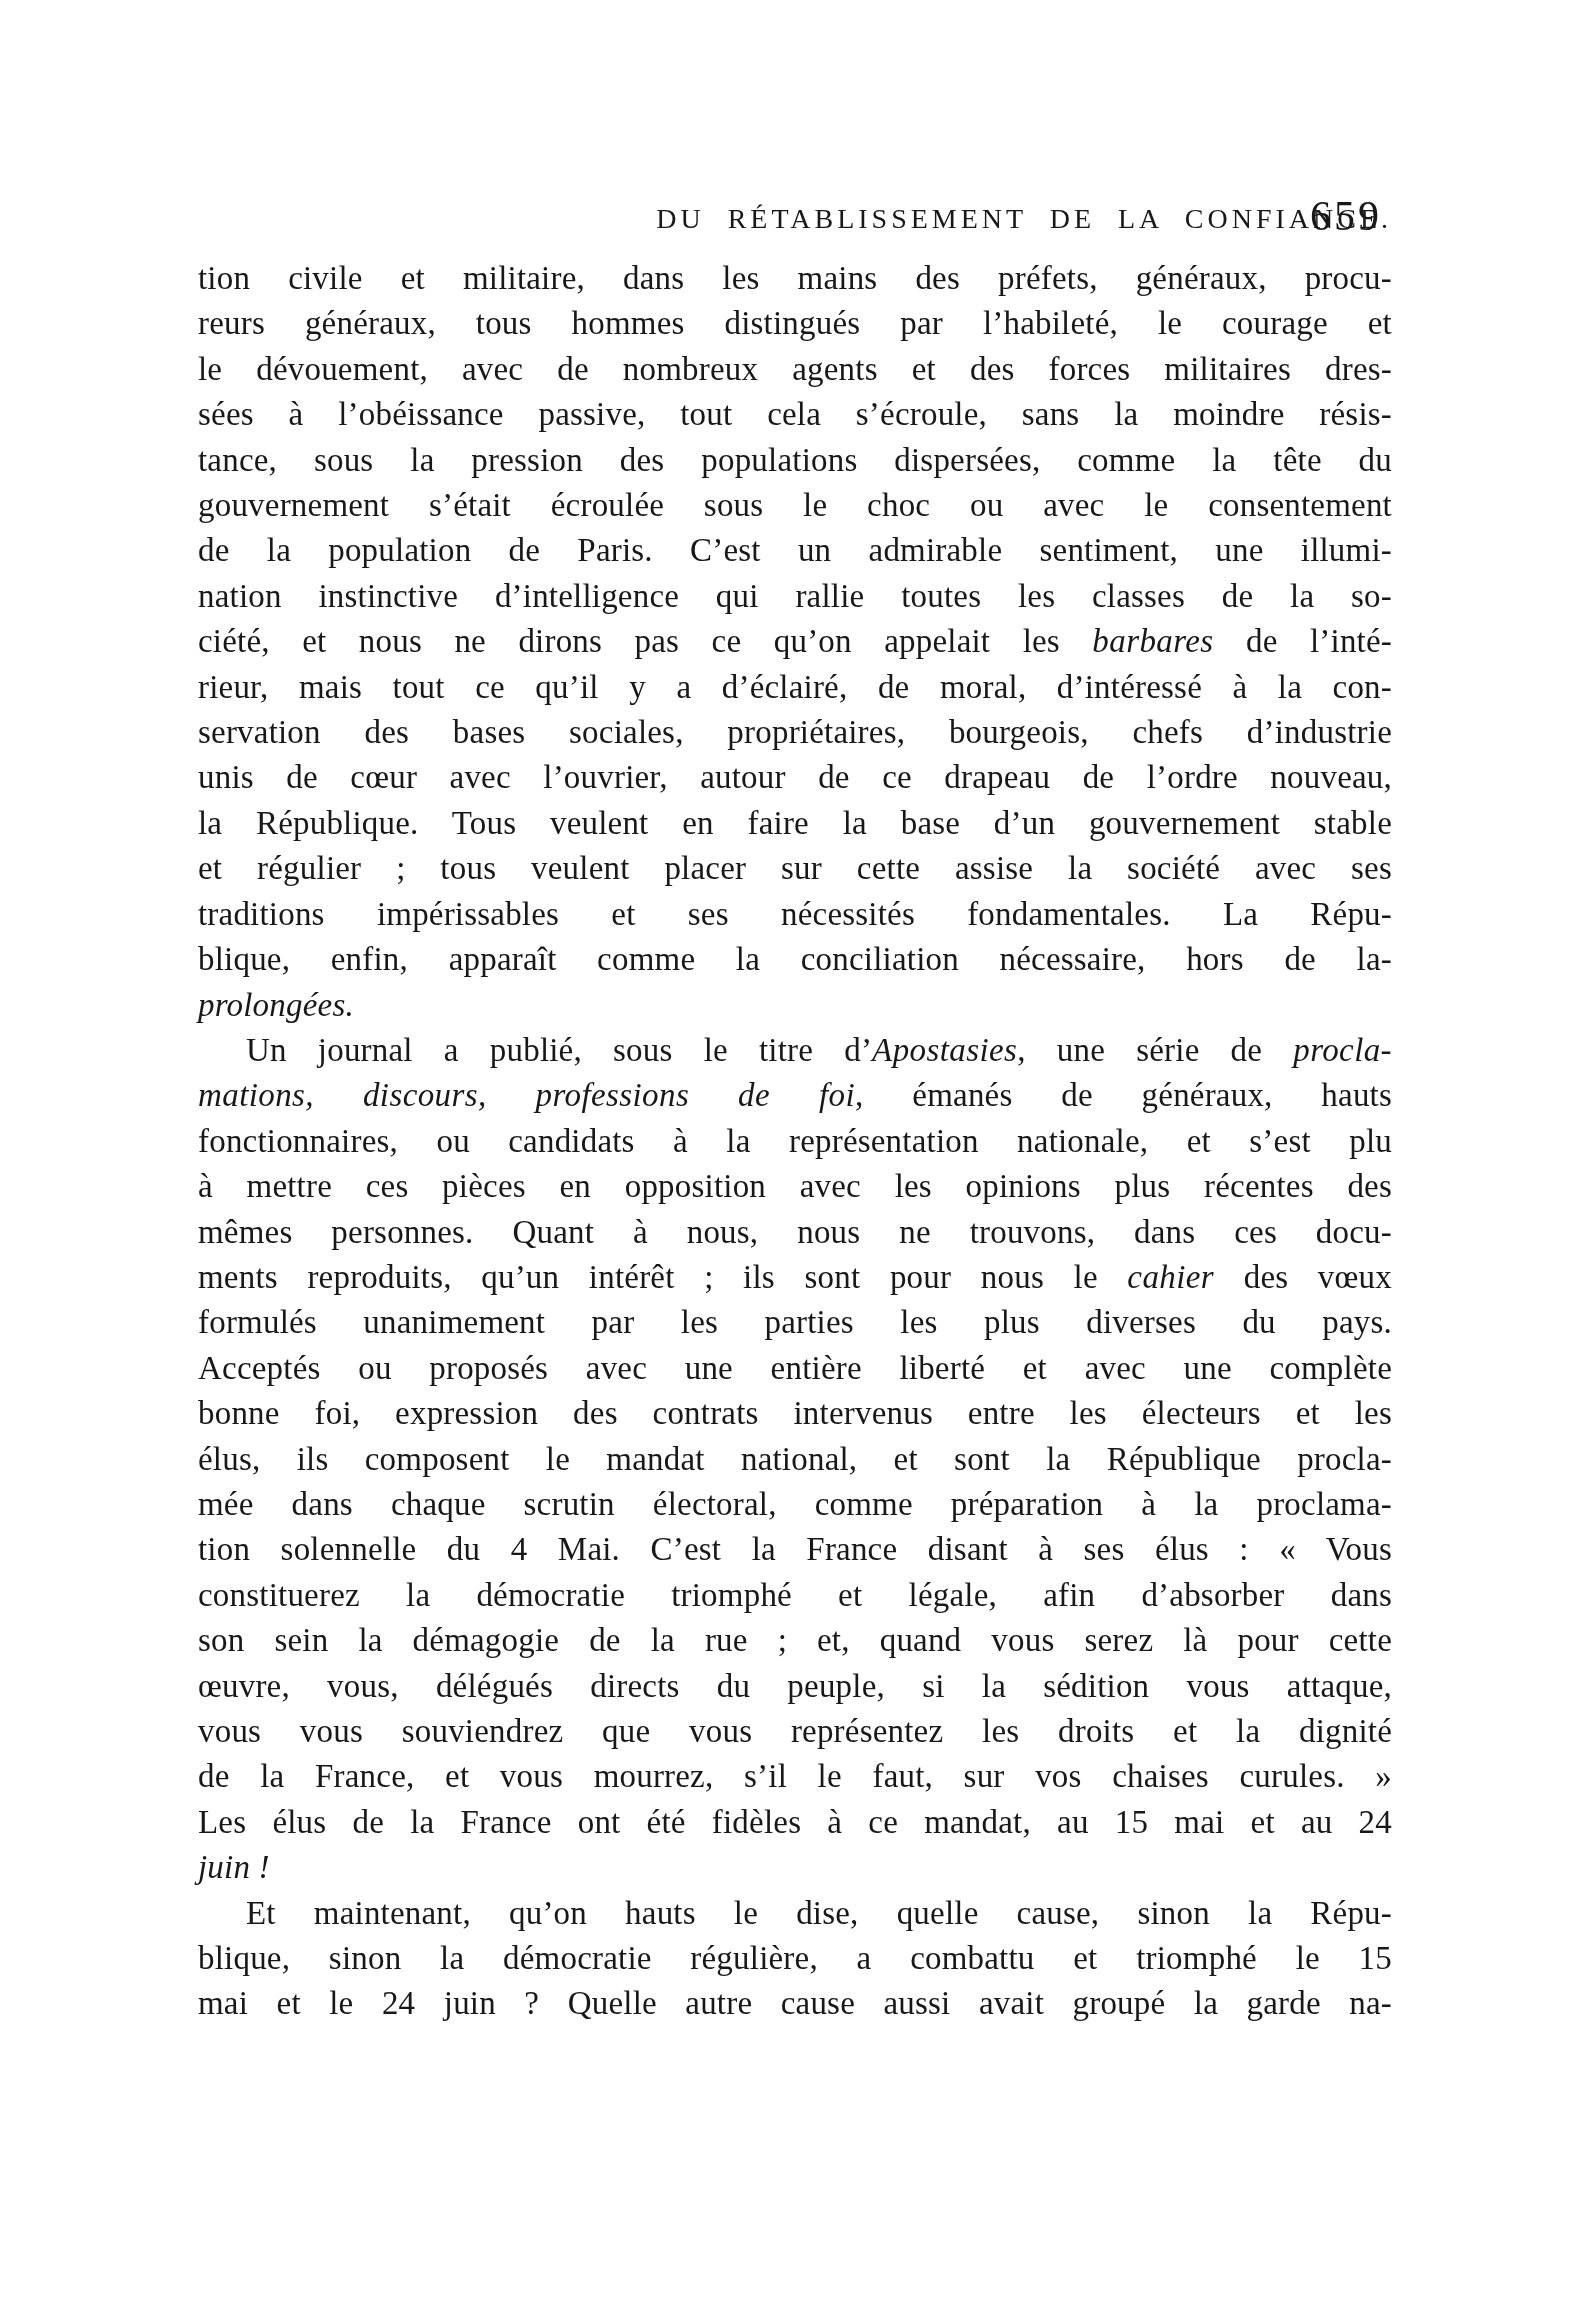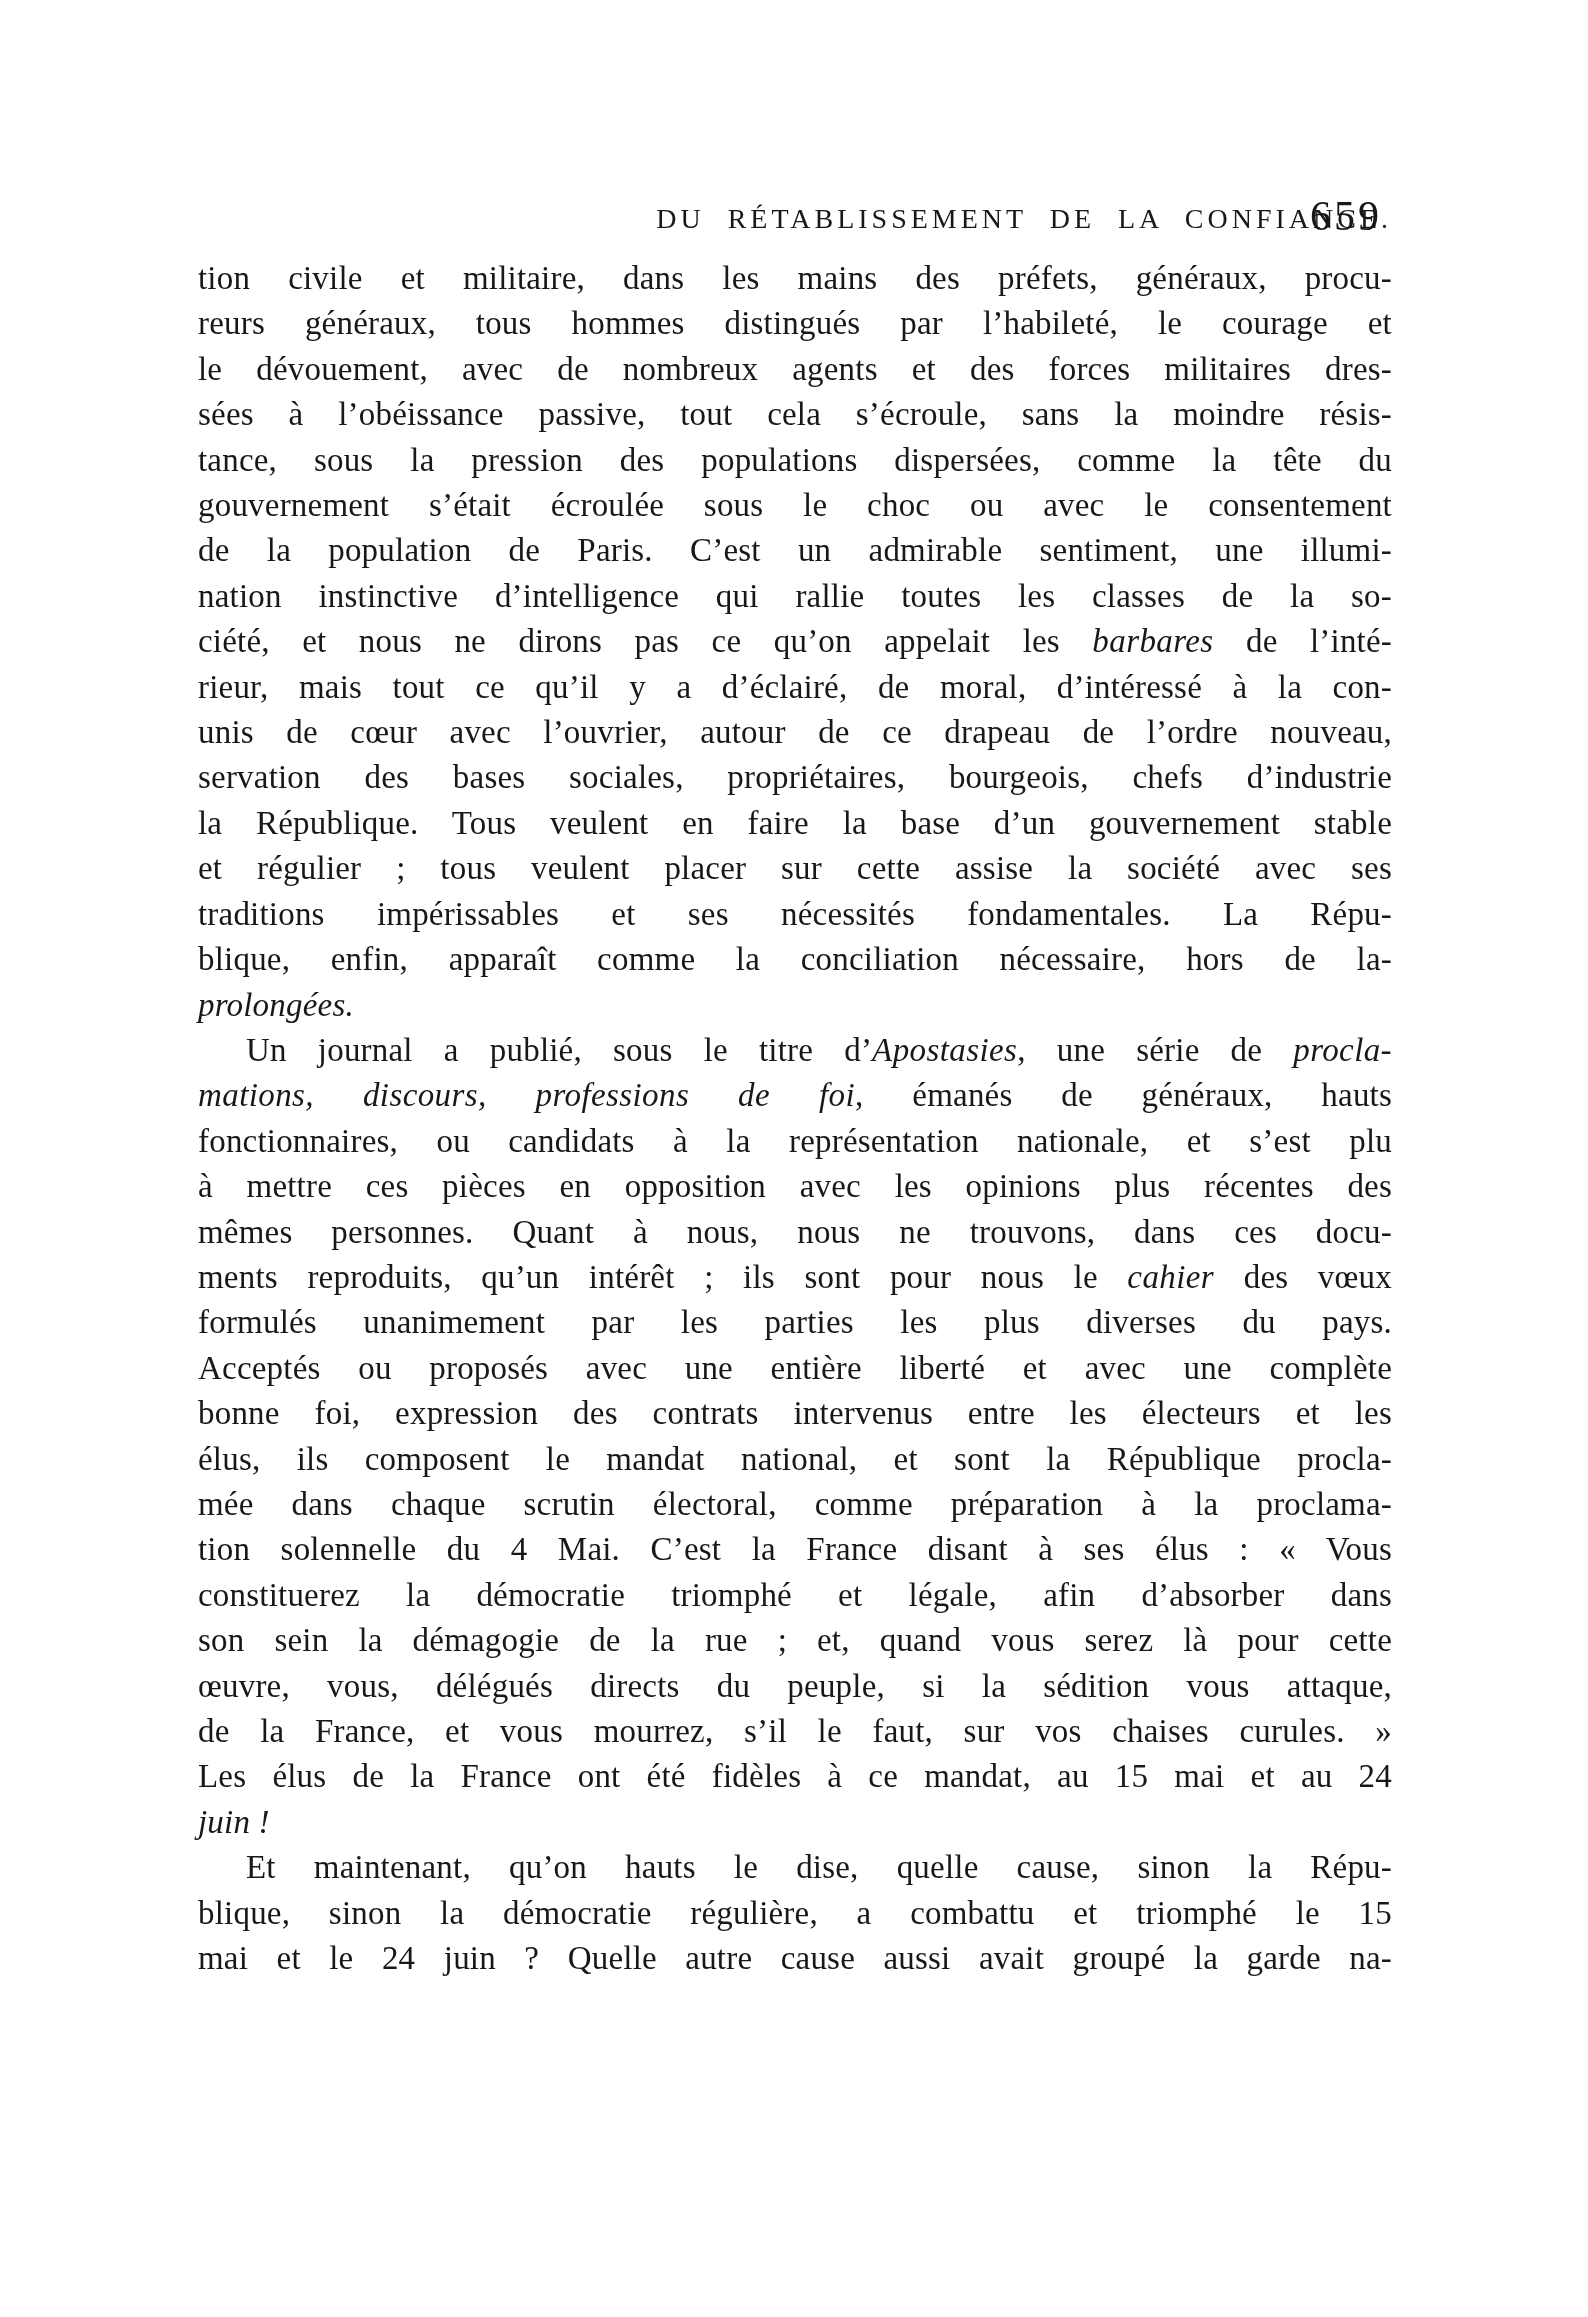--- a/index.html
+++ b/index.html
@@ -80,41 +80,42 @@
     <div class="line"><span>tion civile et militaire, dans les mains des préfets, généraux, procu-</span></div>
     <div class="line"><span>reurs généraux, tous hommes distingués par l’habileté, le courage et</span></div>
     <div class="line"><span>le dévouement, avec de nombreux agents et des forces militaires dres-</span></div>
     <div class="line"><span>sées à l’obéissance passive, tout cela s’écroule, sans la moindre résis-</span></div>
     <div class="line"><span>tance, sous la pression des populations dispersées, comme la tête du</span></div>
     <div class="line"><span>gouvernement s’était écroulée sous le choc ou avec le consentement</span></div>
     <div class="line"><span>de la population de Paris. C’est un admirable sentiment, une illumi-</span></div>
     <div class="line"><span>nation instinctive d’intelligence qui rallie toutes les classes de la so-</span></div>
     <div class="line"><span>ciété, et nous ne dirons pas ce qu’on appelait les </span><i>barbares</i><span> de l’inté-</span></div>
     <div class="line"><span>rieur, mais tout ce qu’il y a d’éclairé, de moral, d’intéressé à la con-</span></div>
+    <div class="line"><span>servation des bases sociales, propriétaires, bourgeois, chefs d’industrie</span></div>
     <div class="line"><span>unis de cœur avec l’ouvrier, autour de ce drapeau de l’ordre nouveau,</span></div>
-    <div class="line"><span>servation des bases sociales, propriétaires, bourgeois, chefs d’industrie</span></div>
     <div class="line"><span>la République. Tous veulent en faire la base d’un gouvernement stable</span></div>
     <div class="line"><span>et régulier ; tous veulent placer sur cette assise la société avec ses</span></div>
     <div class="line"><span>traditions impérissables et ses nécessités fondamentales. La Répu-</span></div>
     <div class="line"><span>blique, enfin, apparaît comme la conciliation nécessaire, hors de la-</span></div>
     <div class="line para-end"><span>prolongées.</span></div>
     <div class="line indent"><span>Un journal a publié, sous le titre d’</span><i>Apostasies</i><span>, une série de </span><i>procla-</i></div>
     <div class="line"><i>mations, discours, professions de foi</i><span>, émanés de généraux, hauts</span></div>
     <div class="line"><span>fonctionnaires, ou candidats à la représentation nationale, et s’est plu</span></div>
     <div class="line"><span>à mettre ces pièces en opposition avec les opinions plus récentes des</span></div>
     <div class="line"><span>mêmes personnes. Quant à nous, nous ne trouvons, dans ces docu-</span></div>
     <div class="line"><span>ments reproduits, qu’un intérêt ; ils sont pour nous le </span><i>cahier</i><span> des vœux</span></div>
     <div class="line"><span>formulés unanimement par les parties les plus diverses du pays.</span></div>
     <div class="line"><span>Acceptés ou proposés avec une entière liberté et avec une complète</span></div>
     <div class="line"><span>bonne foi, expression des contrats intervenus entre les électeurs et les</span></div>
     <div class="line"><span>élus, ils composent le mandat national, et sont la République procla-</span></div>
     <div class="line"><span>mée dans chaque scrutin électoral, comme préparation à la proclama-</span></div>
     <div class="line"><span>tion solennelle du 4 Mai. C’est la France disant à ses élus : « Vous</span></div>
     <div class="line"><span>constituerez la démocratie triomphé et légale, afin d’absorber dans</span></div>
     <div class="line"><span>son sein la démagogie de la rue ; et, quand vous serez là pour cette</span></div>
     <div class="line"><span>œuvre, vous, délégués directs du peuple, si la sédition vous attaque,</span></div>
+    <div class="line"><span>vous vous souviendrez que vous représentez les droits et la dignité</span></div>
     <div class="line"><span>de la France, et vous mourrez, s’il le faut, sur vos chaises curules. »</span></div>
     <div class="line"><span>Les élus de la France ont été fidèles à ce mandat, au 15 mai et au 24</span></div>
     <div class="line para-end"><span>juin !</span></div>
     <div class="line indent"><span>Et maintenant, qu’on hauts le dise, quelle cause, sinon la Répu-</span></div>
     <div class="line"><span>blique, sinon la démocratie régulière, a combattu et triomphé le 15</span></div>
     <div class="line"><span>mai et le 24 juin ? Quelle autre cause aussi avait groupé la garde na-</span></div>
   </div>
 
 </body></html>

